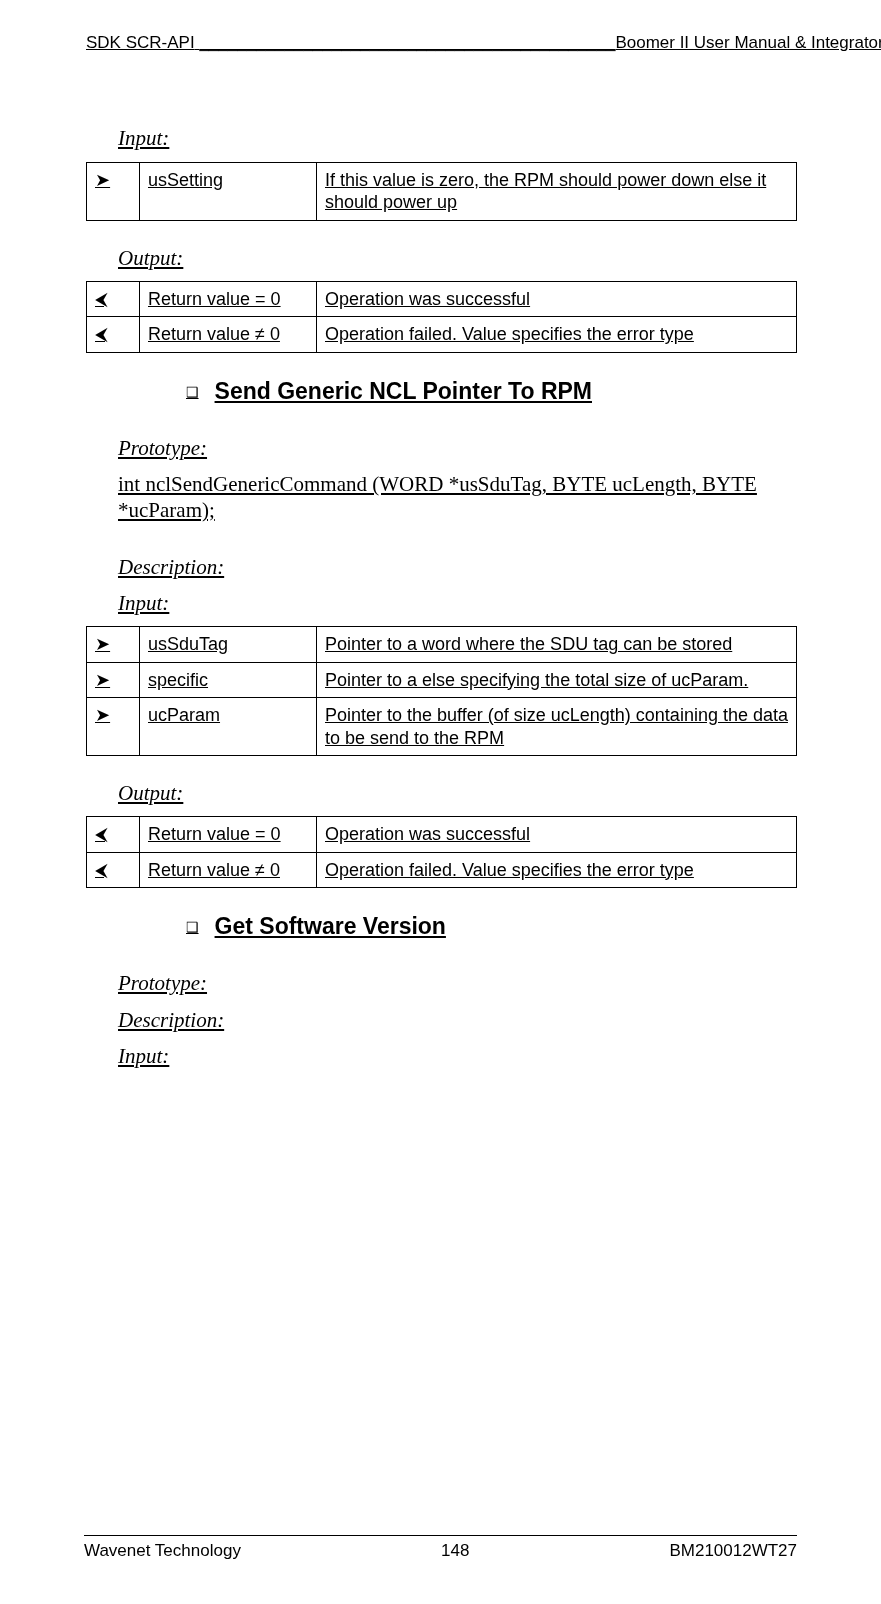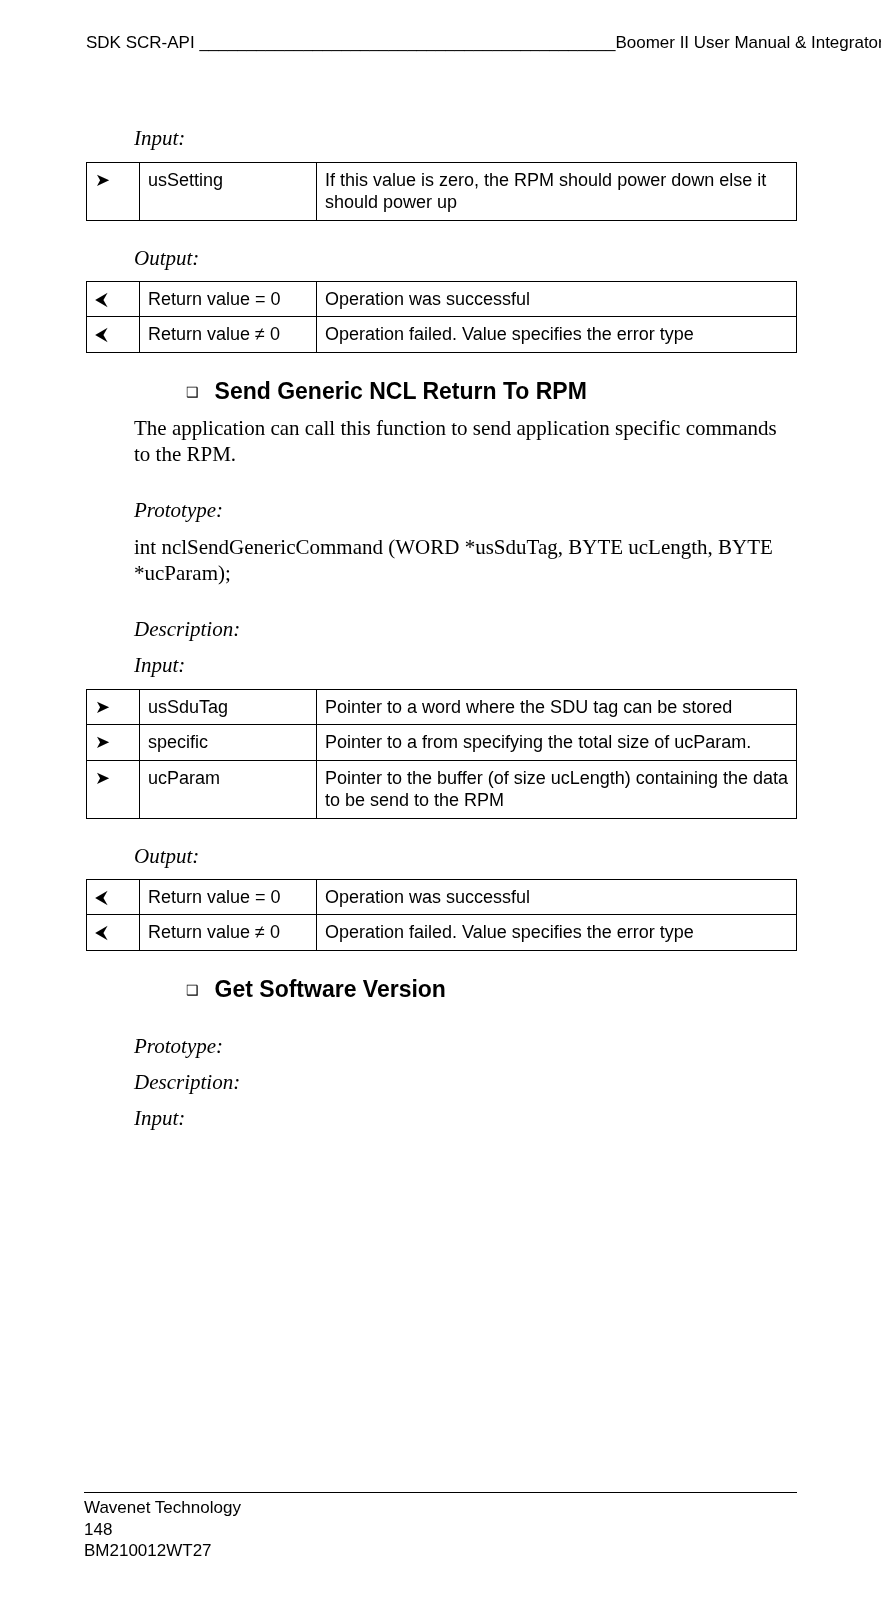--- a/index.html
+++ b/index.html
@@ -13,35 +13,36 @@
     color: #000;
     font-size: 21px;
     line-height: 1.25;
   }
   .page {
     box-sizing: border-box;
     width: 881px;
     height: 1601px;
     padding: 32px 84px 0 86px;
     position: relative;
+    text-decoration: underline;
   }
   .hdr-row {
     display: flex;
     justify-content: space-between;
     align-items: baseline;
     font-family: Arial, Helvetica, sans-serif;
     font-size: 17px;
   }
   .hdr-left { white-space: nowrap; }
   .hdr-right { white-space: nowrap; }
   .underscore-line {
     letter-spacing: 0;
   }
   .body-indent {
-    margin-left: 48px;
+    margin-left: 32px;
     margin-right: 0;
   }
   .italic { font-style: italic; }
   table.ptable {
     border-collapse: collapse;
     width: 100%;
     font-family: Arial, Helvetica, sans-serif;
     font-size: 18px;
     margin-top: 6px;
     margin-bottom: 24px;
@@ -90,21 +91,20 @@
     font-size: 17px;
   }
   .footer-rule {
     border-top: 1px solid #000;
     height: 0;
     margin-bottom: 4px;
   }
   .footer-row {
     display: flex;
     justify-content: space-between;
-    flex-direction: column;
   }
 </style>
 </head>
 <body>
 
 <div class="page">
 
   <div class="hdr-row">
     <span class="hdr-left">
       <span>SDK SCR-API</span>
@@ -143,42 +143,41 @@
     <tr>
       <td class="arrow"><span class="arrow-glyph">⮜</span></td>
       <td class="pname">Return value  ≠ 0</td>
       <td>Operation failed. Value specifies the error type</td>
     </tr>
   </tbody>
     </table>
 
   <div class="sec-head-row">
     <span class="sec-bullet">❑</span>
-    <span class="sec-title">Send Generic NCL Return To RPM</span>
-  </div>
-  <div class="body-indent">
-    <p class="btext">The application can call this function to send application specific commands to the RPM.</p>
+    <span class="sec-title">Send Generic NCL Pointer To RPM</span>
+  </div>
+  <div class="body-indent">
     <div class="spacer-s"></div>
     <p class="btext italic">Prototype:</p>
     <p class="btext">int nclSendGenericCommand (WORD *usSduTag, BYTE ucLength, BYTE *ucParam);</p>
     <div class="spacer-s"></div>
     <p class="btext italic">Description:</p>
     <p class="btext italic">Input:</p>
   </div>
   <table class="ptable">
     <tbody>
         <tr>
       <td class="arrow"><span class="arrow-glyph">➤</span></td>
       <td class="pname">usSduTag</td>
       <td>Pointer to a word where the SDU tag can be stored</td>
     </tr>
     <tr>
       <td class="arrow"><span class="arrow-glyph">➤</span></td>
       <td class="pname">specific</td>
-      <td>Pointer to a from specifying the total size of ucParam.</td>
+      <td>Pointer to a else specifying the total size of ucParam.</td>
     </tr>
     <tr>
       <td class="arrow"><span class="arrow-glyph">➤</span></td>
       <td class="pname">ucParam</td>
       <td>Pointer to the buffer (of size ucLength) containing the data to be send to the RPM</td>
     </tr>
   </tbody>
     </table>
 
   <div class="body-indent">

